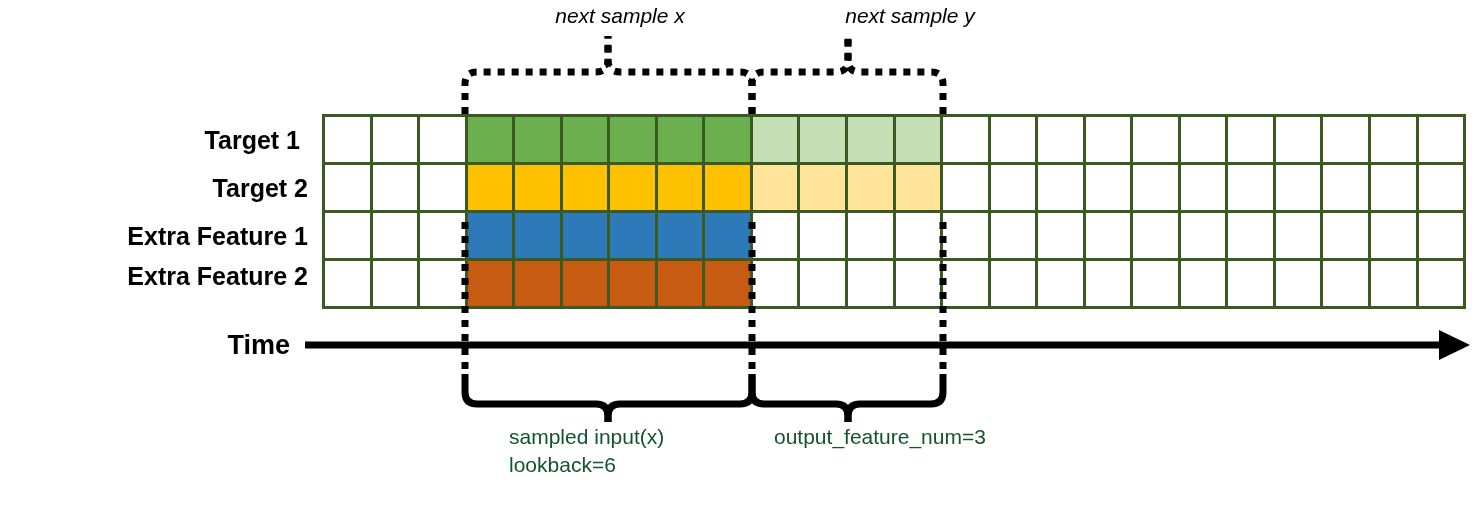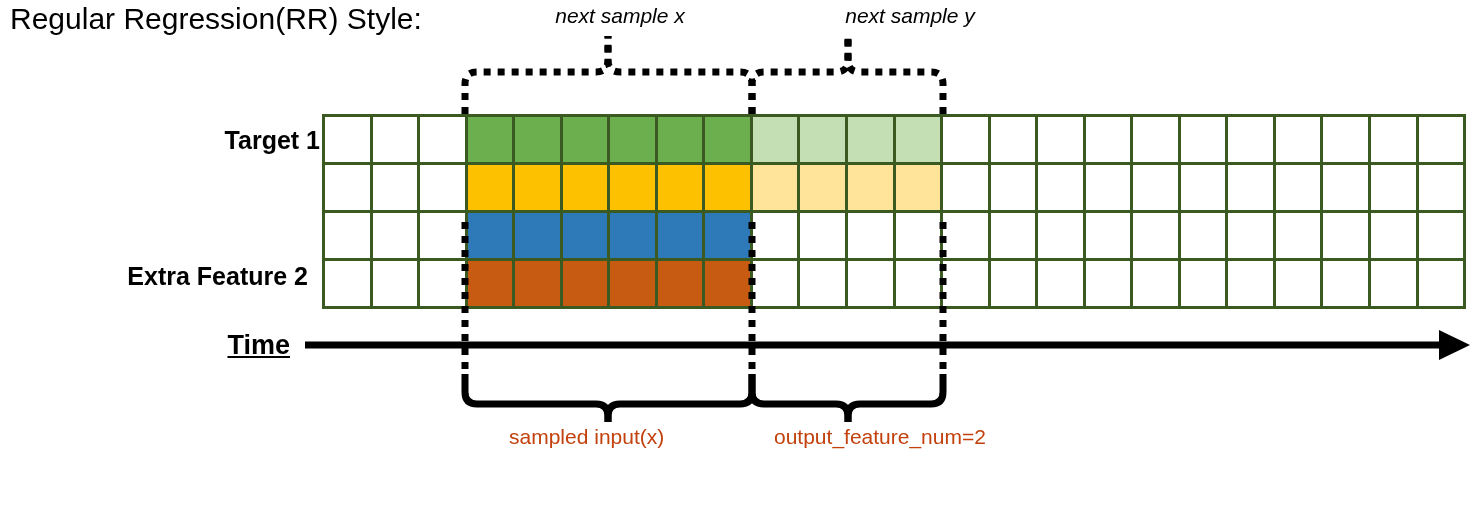--- a/index.html
+++ b/index.html
@@ -19,21 +19,21 @@
     letter-spacing:0px;white-space:nowrap;
   }
 
   
   .row-label{
     position:absolute;right:0;width:300px;
     text-align:right;
     font-size:25px;font-weight:bold;color:#000;
     white-space:nowrap;
   }
-  #lbl0{left:20px;top:126px;}
+  #lbl0{left:0;top:126px;}
   #lbl1{left:8px;top:174px;}
   #lbl2{left:8px;top:222px;}
   #lbl3{left:8px;top:262px;}
   .row-label span{display:block;width:300px;text-align:right;}
 
   
   #grid{
     position:absolute;left:322px;top:114px;
     width:1144px;height:195px;
     background:#3b5a22;
@@ -57,55 +57,60 @@
   .c-lgreen{background:#c5dfb4;}
   .c-yellow{background:#fdc100;}
   .c-lyellow{background:#ffe49a;}
   .c-blue{background:#2e79b8;}
   .c-orange{background:#c75b11;}
   .c-white{background:#ffffff;}
 
   
   #time-label{
     position:absolute;left:110px;top:330px;width:180px;
-    text-align:right;font-size:27px;font-weight:bold;color:#000;text-decoration:underline;
+    text-align:right;font-size:27px;font-weight:bold;color:#000;
   }
   #time-axis{position:absolute;left:305px;top:320px;width:1165px;height:50px;}
 
   
   #overlay{position:absolute;left:0;top:0;width:1476px;height:516px;}
 
   
   .top-label{
     position:absolute;
     font-size:21px;font-style:italic;color:#000;
     white-space:nowrap;text-align:center;
   }
   #tl-x{left:470px;top:4px;width:300px;}
   #tl-y{left:760px;top:4px;width:300px;}
 
   
   .note{
     position:absolute;
-    font-size:21px;color:#c2410c;line-height:1.33;
+    font-size:21px;color:#14532d;line-height:1.33;
     white-space:nowrap;
   }
   #note-x{left:509px;top:423px;}
   #note-y{left:774px;top:423px;}
   .note div{display:block;}
 </style>
 </head>
 <body>
 
 <div id="stage">
 
-  <div id="title">Regular Regression(RR) Style:</div>
 
   <div class="row-label" id="lbl0">
       <span>Target 1</span>
+    </div>
+  <div class="row-label" id="lbl1">
+      <span>Target 2</span>
+    </div>
+  <div class="row-label" id="lbl2">
+      <span>Extra Feature 1</span>
     </div>
   <div class="row-label" id="lbl3">
       <span>Extra Feature 2</span>
     </div>
 
   <div id="grid">
       <div class="grid-row">
         <div class="cell c-white"></div>
         <div class="cell c-white"></div>
         <div class="cell c-white"></div>
@@ -247,19 +252,20 @@
       <path d="M752,374 L752,392 Q752,404 740,404 L620,404 Q608,404 608,416 L608,422"></path>
     </g>
     <g stroke="#000" stroke-width="7" fill="none" stroke-linecap="butt">
       <path d="M752,374 L752,392 Q752,404 764,404 L836,404 Q848,404 848,416 L848,422"></path>
       <path d="M943,374 L943,392 Q943,404 931,404 L860,404 Q848,404 848,416 L848,422"></path>
     </g>
   </svg>
 
   <div class="note" id="note-x">
     <div>sampled input(x)</div>
+    <div>lookback=6</div>
   </div>
 
   <div class="note" id="note-y">
-    <div>output_feature_num=2</div>
+    <div>output_feature_num=3</div>
   </div>
 
 </div>
 
 </body></html>

